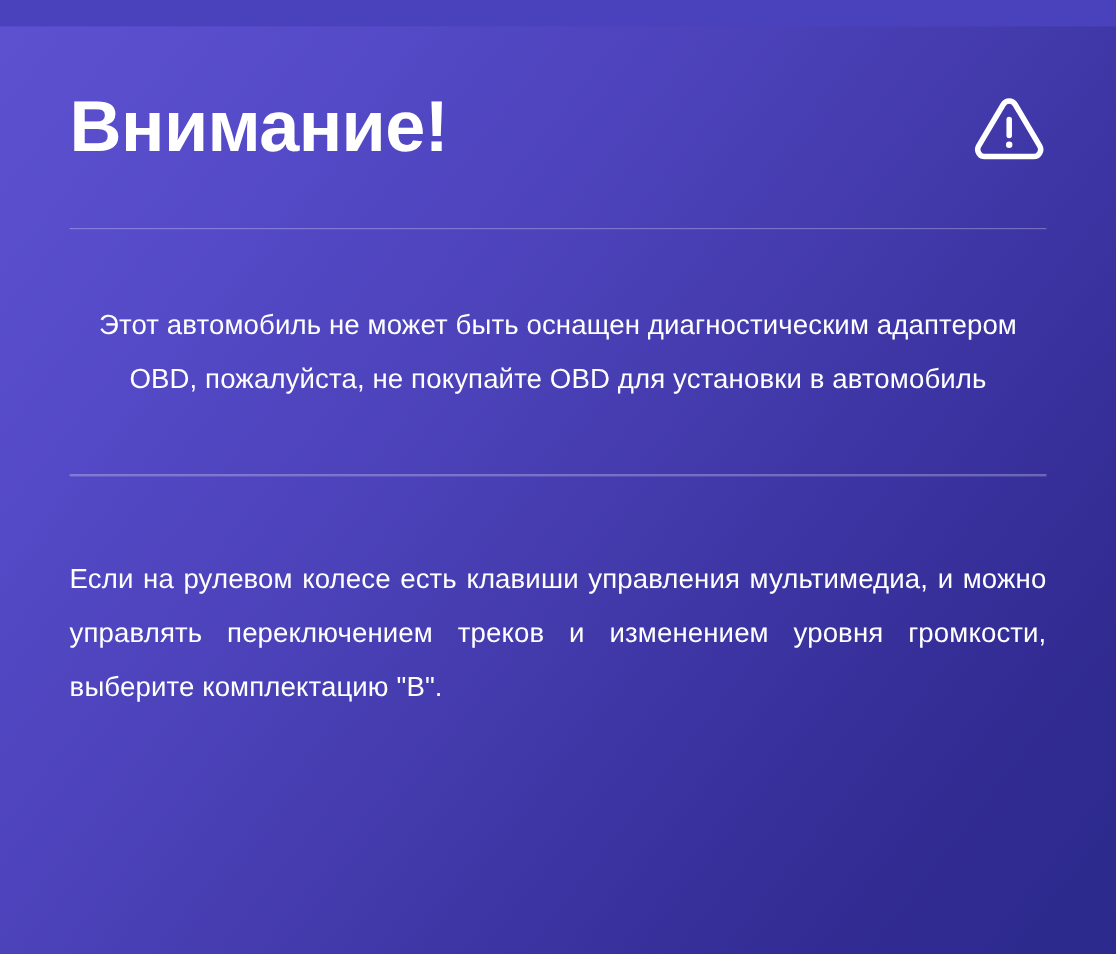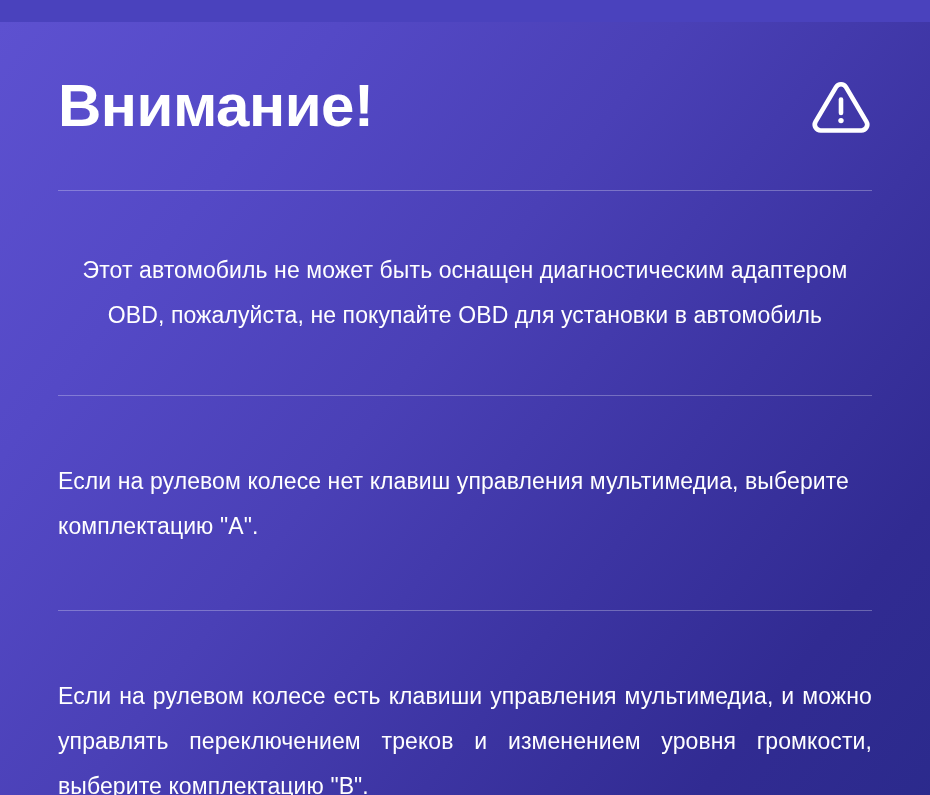--- a/index.html
+++ b/index.html
@@ -129,19 +129,18 @@
       </svg>
     </span>
   </div>
 
   <hr class="divider">
 
   <p class="note note-1">Этот автомобиль не может быть оснащен диагностическим адаптером OBD, пожалуйста, не покупайте OBD для установки в автомобиль</p>
 
   <hr class="divider">
 
-  <p class="note note-2">Если на рулевом колесе нет клавиш управления мультимедиа, выберите комплектацию "A".</p>
 
   <hr class="divider">
 
   <p class="note note-3">Если на рулевом колесе есть клавиши управления мультимедиа, и можно управлять переключением треков и изменением уровня громкости, выберите комплектацию "B".</p>
 
 </div>
 
 </body></html>

